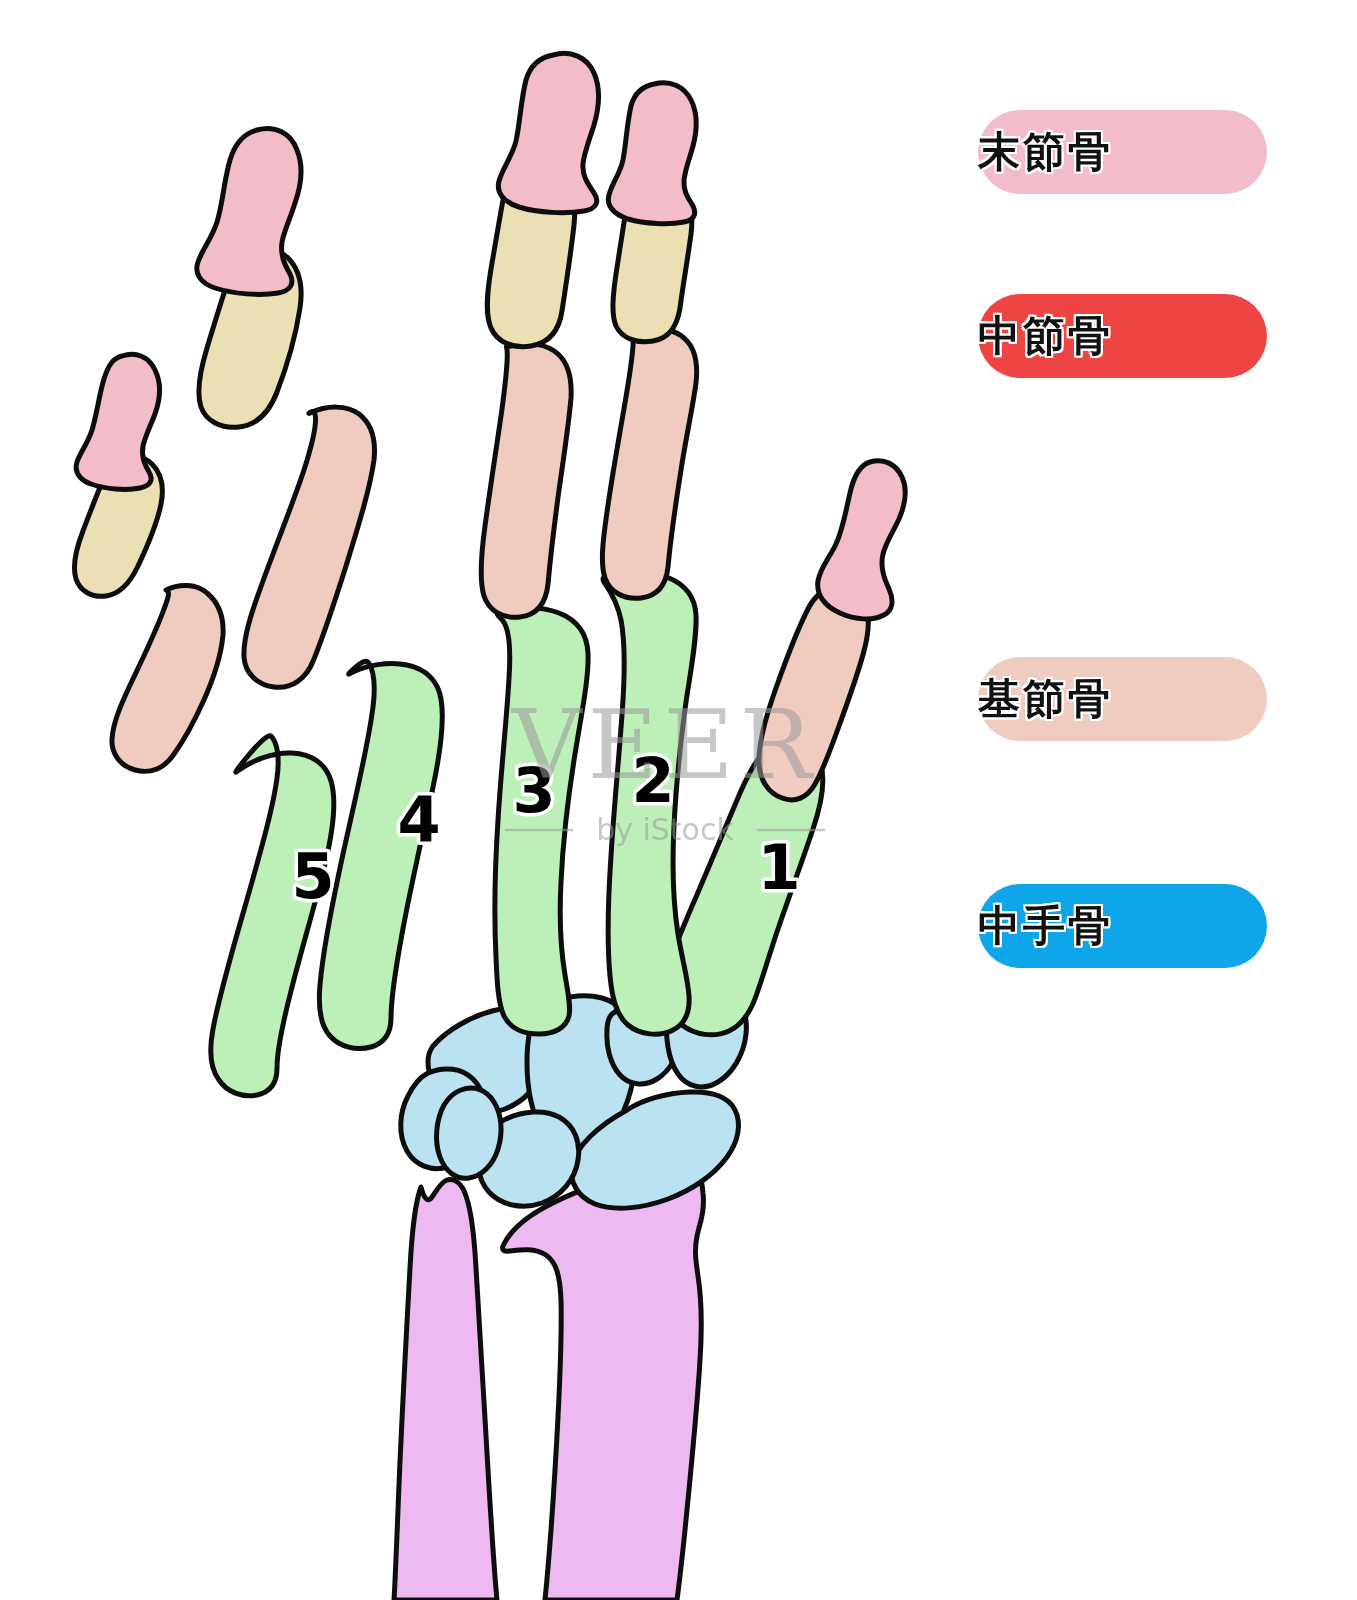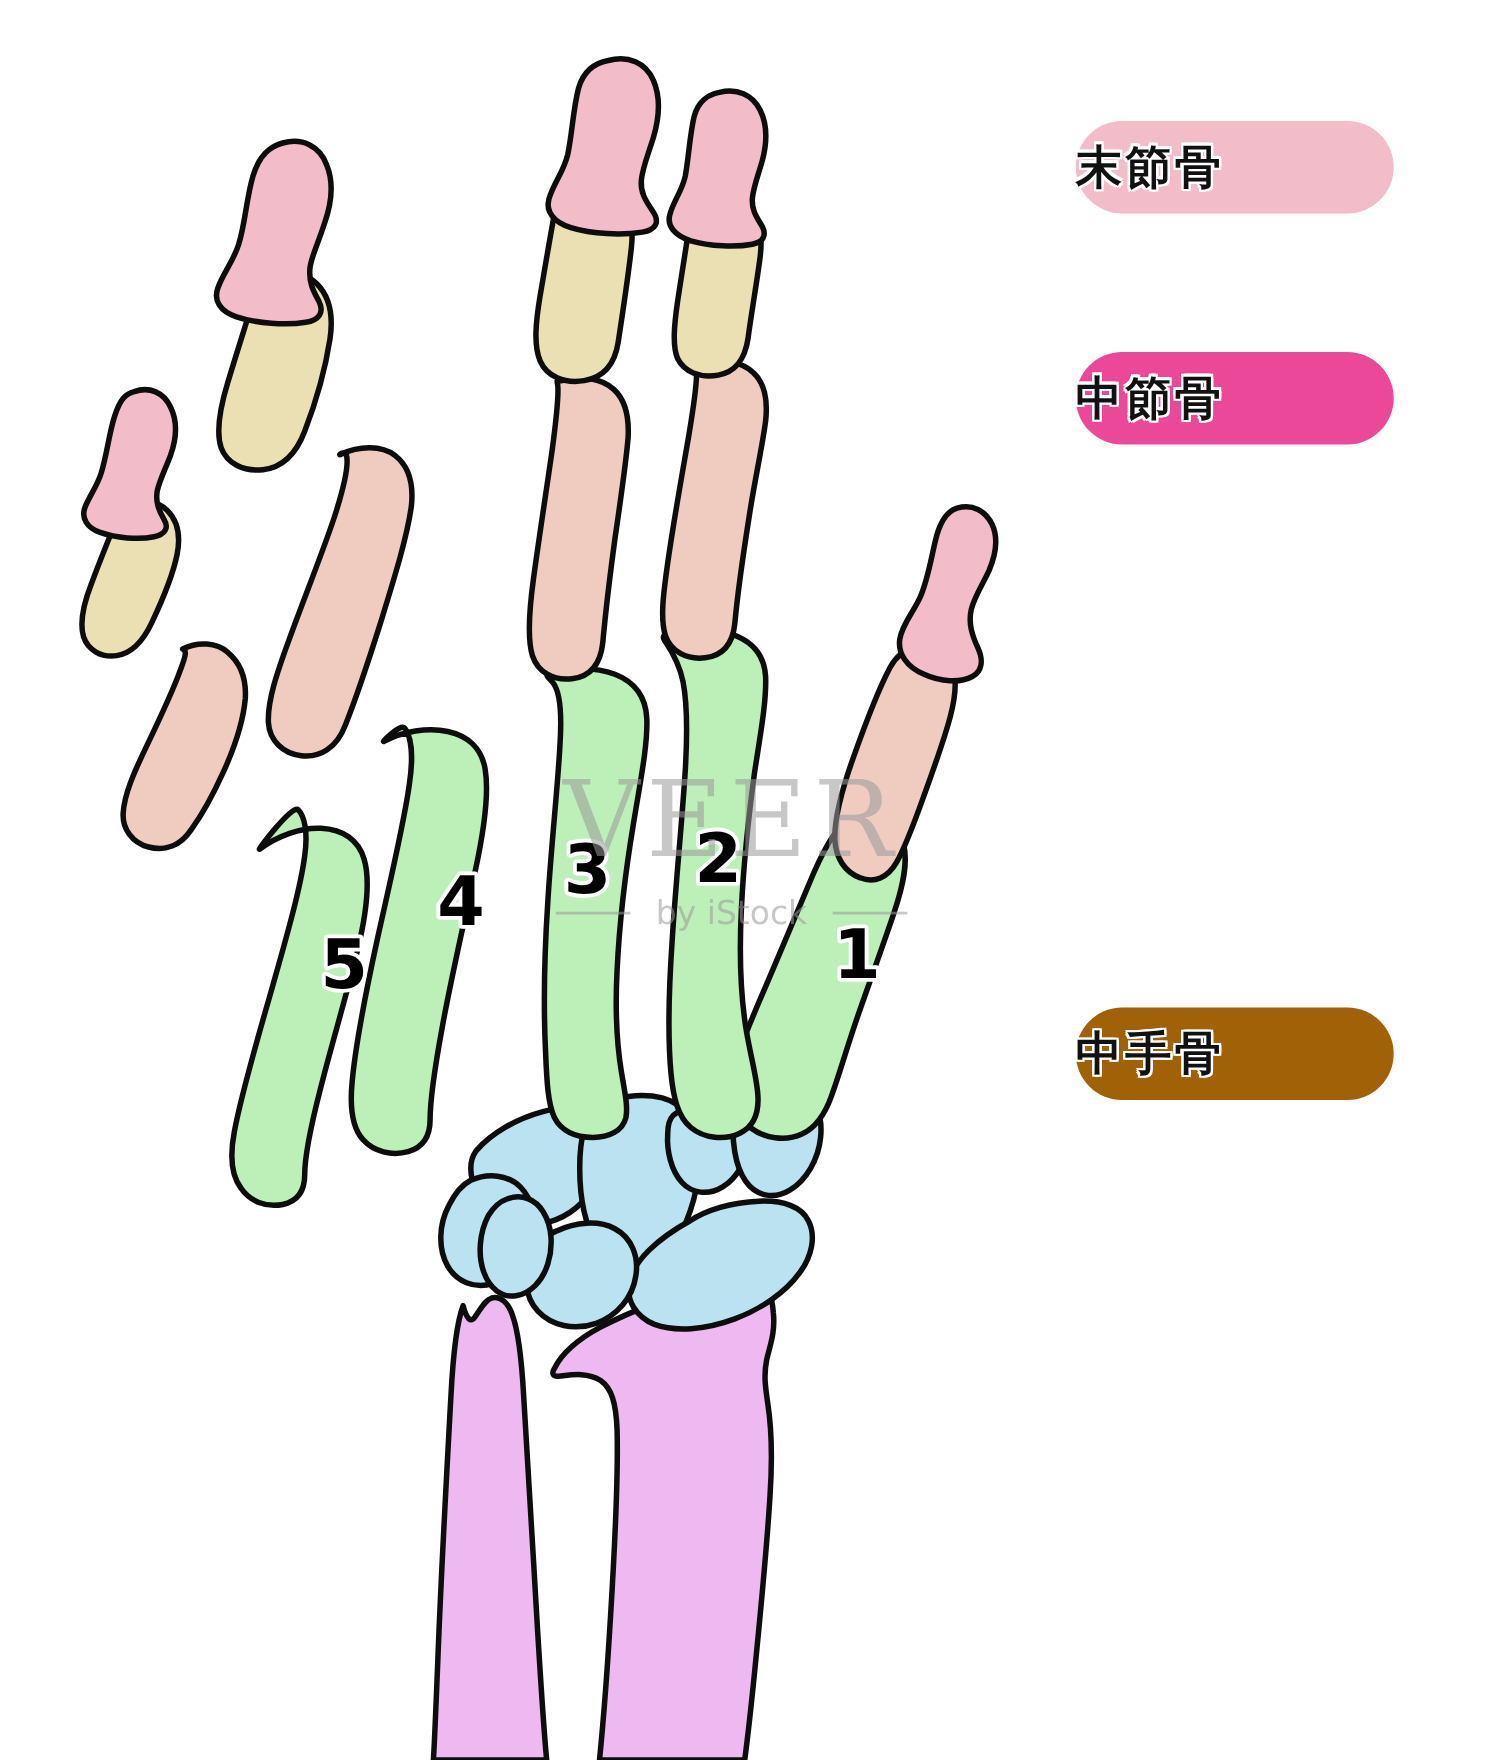--- a/index.html
+++ b/index.html
@@ -486,25 +486,28 @@
       <line class="wm-rule" x1="252" y1="130" x2="320" y2="130"></line>
     </svg>
   </div>
 
   <div id="legend">
 
     <div class="legend-pill" style="top:110px; background:#f2bcc9;">
       <span class="legend-label">末節骨</span>
     </div>
 
-    <div class="legend-pill" style="top:320px; background:#ec4899;">
+    <div class="legend-pill" style="top:294px; background:#ef4444;">
       <span class="legend-label">中節骨</span>
     </div>
 
-
-    <div class="legend-pill" style="top:916px; background:#a16207;">
+    <div class="legend-pill" style="top:657px; background:#efcbc0;">
+      <span class="legend-label">基節骨</span>
+    </div>
+
+    <div class="legend-pill" style="top:884px; background:#0ea5e9;">
       <span class="legend-label">中手骨</span>
     </div>
 
 
   </div>
 
 </div>
 
 </body></html>

